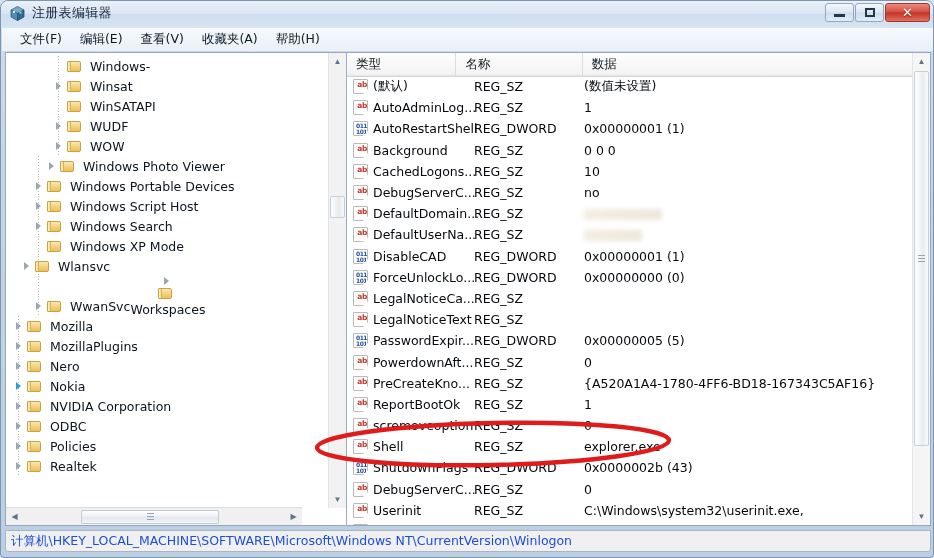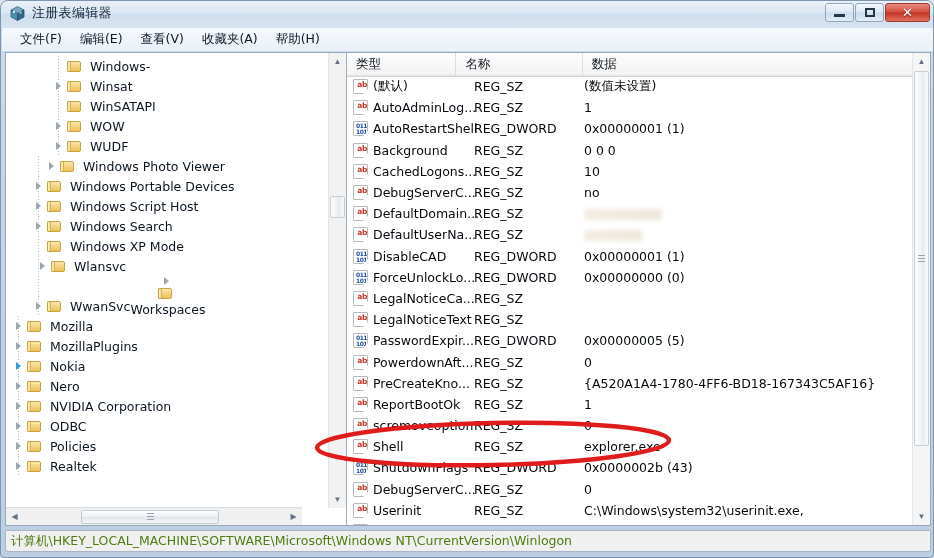--- a/index.html
+++ b/index.html
@@ -209,21 +209,21 @@
   }
 
   
   .annotation{position:absolute;left:0;top:0;width:934px;height:558px;pointer-events:none;}
 
   
   .statusbar{
     position:absolute;left:4px;bottom:5px;width:926px;height:22px;
     background:#f0f0f0;border:1px solid #a6b6c6;box-sizing:border-box;
     display:flex;align-items:center;padding-left:5px;
-    font-size:12.5px;color:#4d7c0f;
+    font-size:12.5px;color:#1d4ed8;
     font-family:"DejaVu Sans","Liberation Sans",sans-serif;
     border-radius:0 0 3px 3px;
   }
 </style>
 </head>
 <body>
 
 <div class="window">
 
   <div class="titlebar">
@@ -278,27 +278,27 @@
             <div class="tnode" style="padding-left: 48px;">
               <span class="dotline" style="left: 52px;"></span>
               <span class="expander"></span>
               <span class="folder"></span>
               <span class="tlabel">WinSATAPI</span>
             </div>
             <div class="tnode" style="padding-left: 48px;">
               <span class="dotline" style="left: 52px;"></span>
               <span class="expander has"></span>
               <span class="folder"></span>
-              <span class="tlabel">WOW</span>
+              <span class="tlabel">WUDF</span>
             </div>
             <div class="tnode" style="padding-left: 48px;">
               <span class="dotline" style="left: 52px;"></span>
               <span class="expander has"></span>
               <span class="folder"></span>
-              <span class="tlabel">WUDF</span>
+              <span class="tlabel">WOW</span>
             </div>
             <div class="tnode" style="padding-left: 41px;">
               <span class="dotline" style="left: 32px;"></span>
               <span class="expander has"></span>
               <span class="folder"></span>
               <span class="tlabel">Windows Photo Viewer</span>
             </div>
             <div class="tnode" style="padding-left: 28px;">
               <span class="dotline" style="left: 32px;"></span>
               <span class="expander has"></span>
@@ -316,21 +316,21 @@
               <span class="expander has"></span>
               <span class="folder"></span>
               <span class="tlabel">Windows Search</span>
             </div>
             <div class="tnode" style="padding-left: 28px;">
               <span class="dotline" style="left: 32px;"></span>
               <span class="expander"></span>
               <span class="folder"></span>
               <span class="tlabel">Windows XP Mode</span>
             </div>
-            <div class="tnode" style="padding-left: 32px;">
+            <div class="tnode" style="padding-left: 16px;">
               <span class="dotline" style="left: 32px;"></span>
               <span class="expander has"></span>
               <span class="folder"></span>
               <span class="tlabel">Wlansvc</span>
             </div>
             <div class="tnode" style="padding-left: 28px; flex-direction: column;">
               <span class="dotline" style="left: 32px;"></span>
               <span class="expander has"></span>
               <span class="folder"></span>
               <span class="tlabel">Workspaces</span>
@@ -346,31 +346,31 @@
               <span class="expander has"></span>
               <span class="folder"></span>
               <span class="tlabel">Mozilla</span>
             </div>
             <div class="tnode" style="padding-left: 8px;">
               <span class="dotline" style="left: 12px;"></span>
               <span class="expander has"></span>
               <span class="folder"></span>
               <span class="tlabel">MozillaPlugins</span>
             </div>
+            <div class="tnode" style="padding-left: 8px;">
+              <span class="dotline" style="left: 12px;"></span>
+              <span class="expander has"></span>
+              <span class="folder"></span>
+              <span class="tlabel">Nero</span>
+            </div>
             <div class="tnode hot" style="padding-left: 8px;">
               <span class="dotline" style="left: 12px;"></span>
               <span class="expander has"></span>
               <span class="folder"></span>
               <span class="tlabel">Nokia</span>
-            </div>
-            <div class="tnode" style="padding-left: 8px;">
-              <span class="dotline" style="left: 12px;"></span>
-              <span class="expander has"></span>
-              <span class="folder"></span>
-              <span class="tlabel">Nero</span>
             </div>
             <div class="tnode" style="padding-left: 8px;">
               <span class="dotline" style="left: 12px;"></span>
               <span class="expander has"></span>
               <span class="folder"></span>
               <span class="tlabel">NVIDIA Corporation</span>
             </div>
             <div class="tnode" style="padding-left: 8px;">
               <span class="dotline" style="left: 12px;"></span>
               <span class="expander has"></span>

